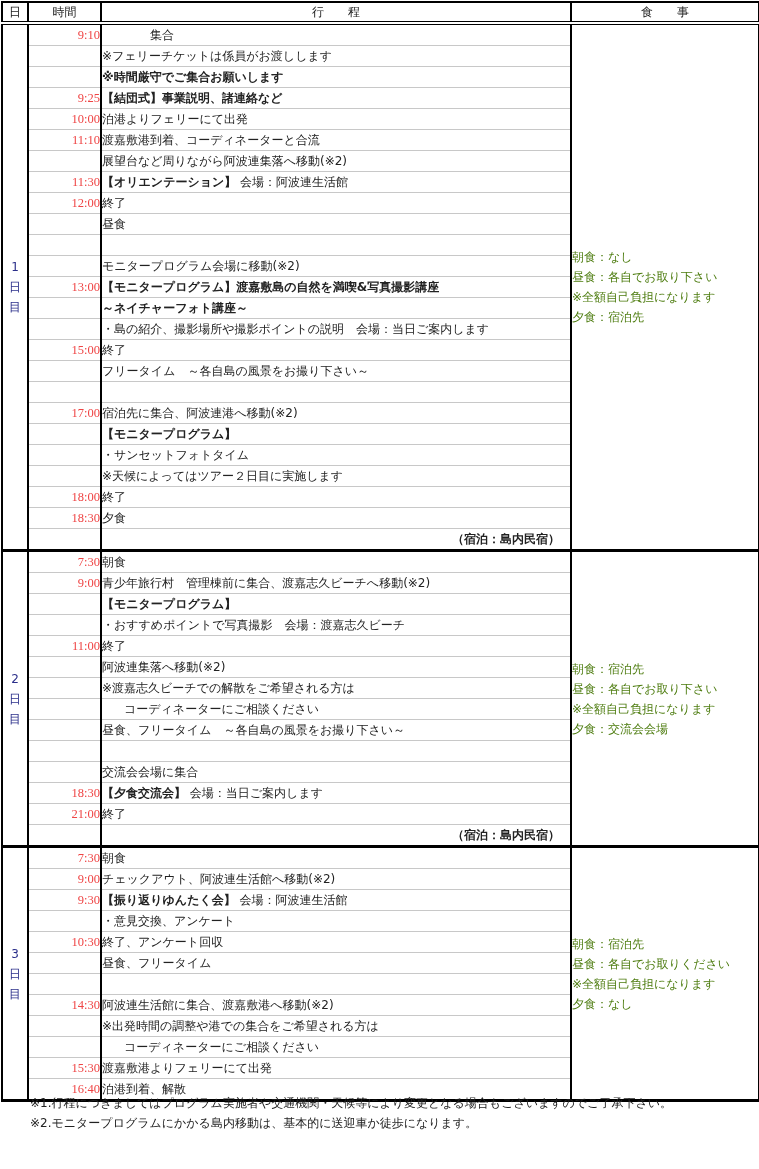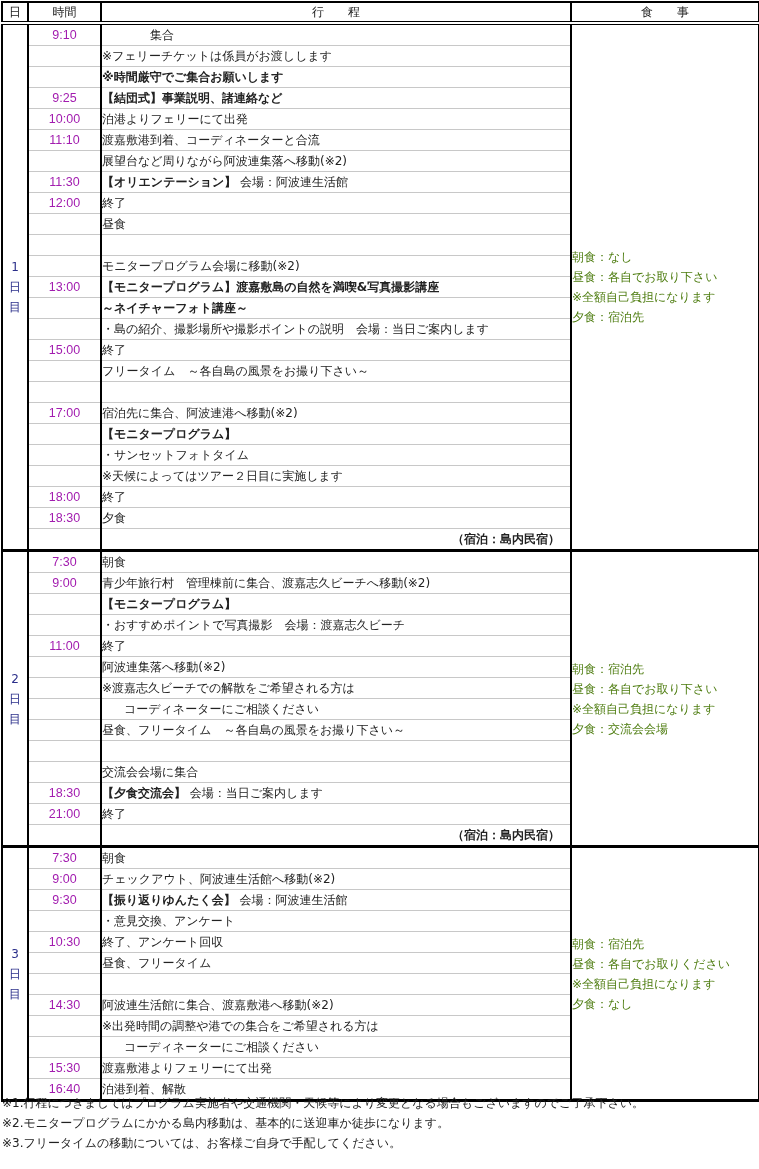--- a/index.html
+++ b/index.html
@@ -29,41 +29,41 @@
   th.h-item, th.h-meal { letter-spacing: 0; }
   td.day {
     border-left: 2px solid #000; border-right: 2px solid #000;
     border-bottom: 3px solid #000;
     text-align: center; vertical-align: middle;
     color: #2b2f8a; line-height: 19px;
   }
   td.day span { display: block; }
   td.time {
     border-right: 2px solid #000; border-bottom: 1px solid #c8c8c8;
-    text-align: center; color: #a21caf;
-    font-family: Liberation Sans, sans-serif; font-size: 12.5px;
+    text-align: right; color: #ef4444;
+    font-family: Liberation Serif, serif; font-size: 12.5px;
   }
   td.item {
     border-right: 2px solid #000; border-bottom: 1px solid #c8c8c8;
     padding-left: 11px; color: #222;
   }
   td.item.b { font-weight: bold; }
   td.item.indent { padding-left: 22px; }
   td.item.right { text-align: right; padding-right: 10px; font-weight: bold; }
   tr.last td.time, tr.last td.item { border-bottom: 3px solid #000; }
   td.meal {
     border-right: 2px solid #000; border-bottom: 3px solid #000;
     vertical-align: middle; padding-left: 2px; line-height: 19px;
     white-space: normal; color: #4d7c0f;
   }
   td.meal span { display: block; }
   .notes {
     position: absolute; left: 2px; top: 1093px; font-size: 12px; color: #222;
   }
-  .notes div { height: 20px; line-height: 20px; white-space: nowrap; }
+  .notes div { height: 20px; line-height: 20px; white-space: nowrap; margin-left: 28px; }
 </style>
 </head>
 <body>
 
 <table class="sched">
   <colgroup>
     <col class="c-day">
       <col class="c-time">
       <col class="c-item">
       <col class="c-meal">
@@ -313,14 +313,13 @@
       <tr class="last">
         <td class="time">16:40</td>
         <td class="item"><span style="white-space: pre;">泊港到着、解散</span></td>
       </tr>
     </tbody>
 </table>
 
 <div class="notes">
   <div>※1.行程につきましてはプログラム実施者や交通機関・天候等により変更となる場合もございますのでご了承下さい。</div>
   <div>※2.モニタープログラムにかかる島内移動は、基本的に送迎車か徒歩になります。</div>
-  <div>※3.フリータイムの移動については、お客様ご自身で手配してください。</div>
 </div>
 
 </body></html>

